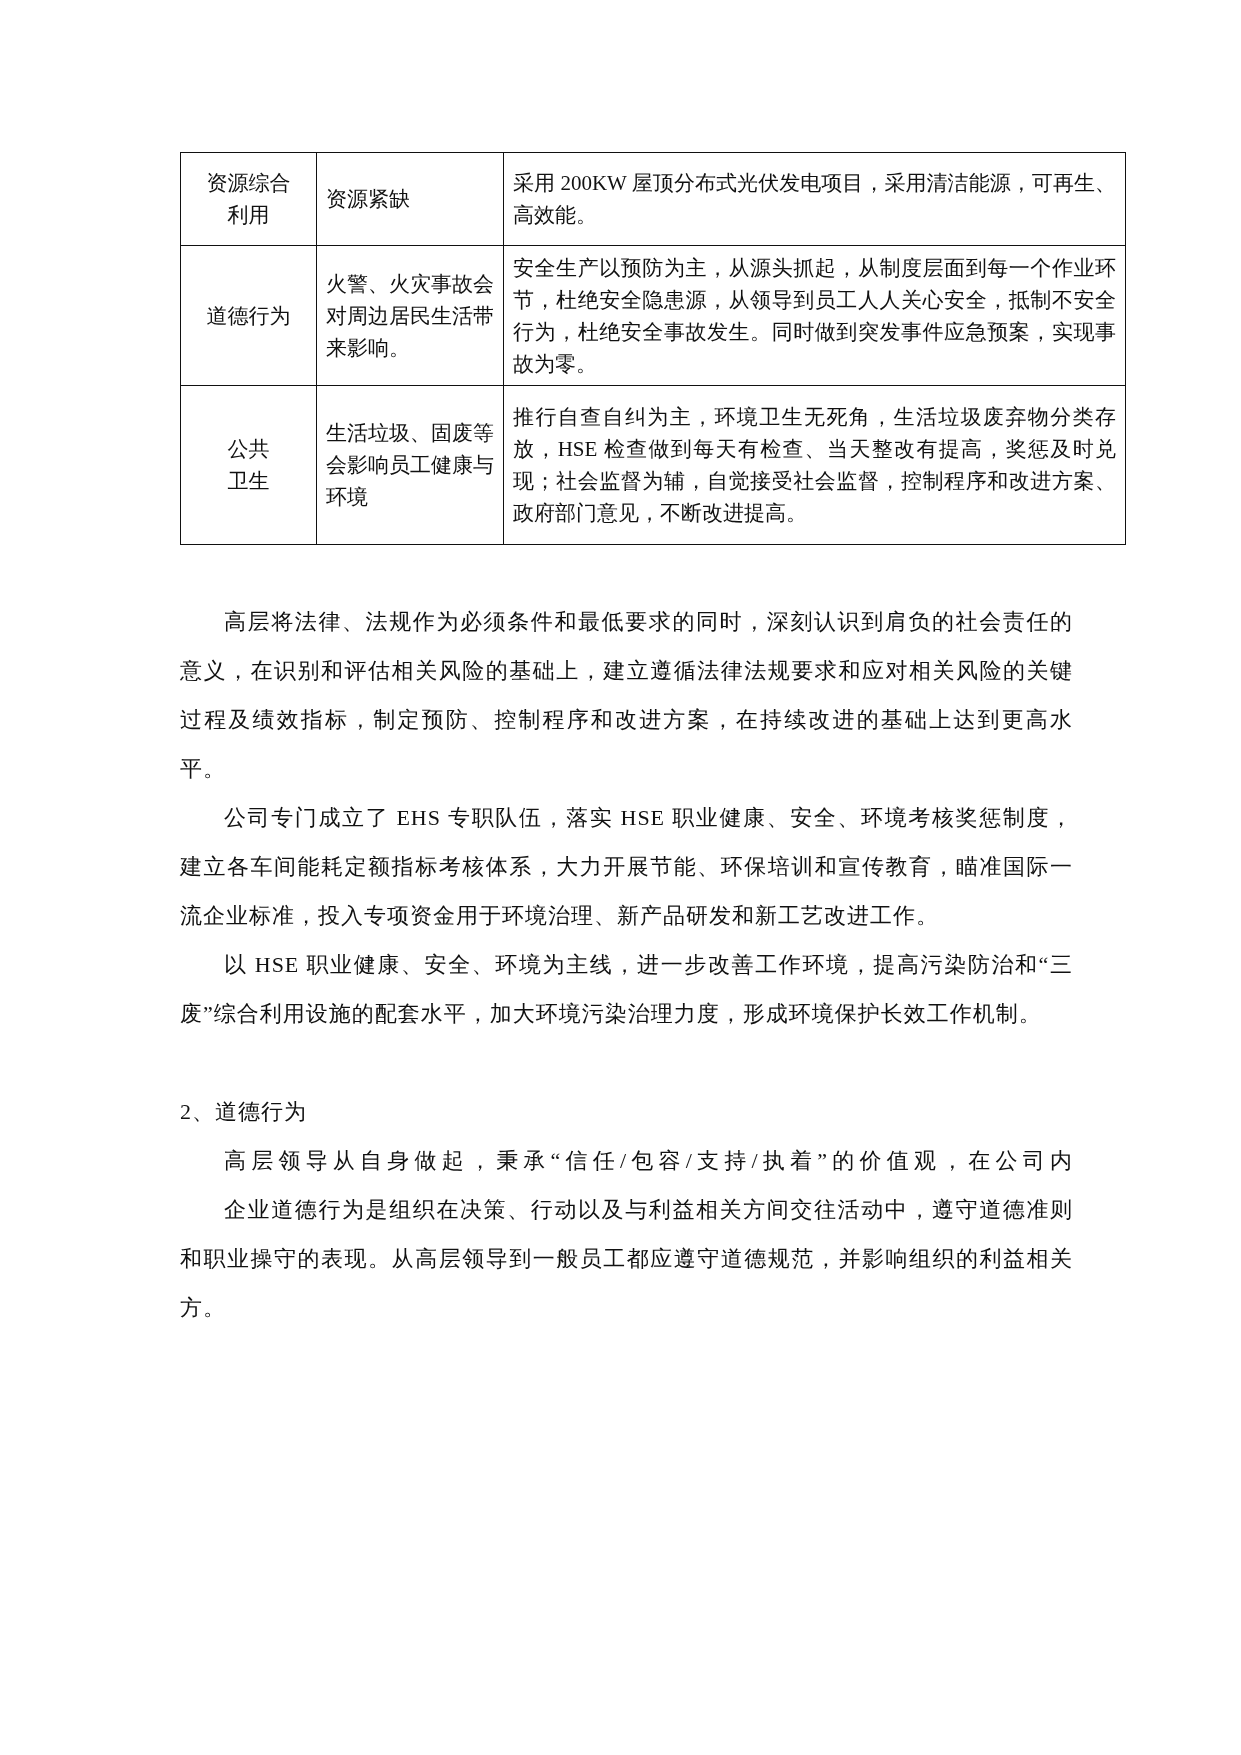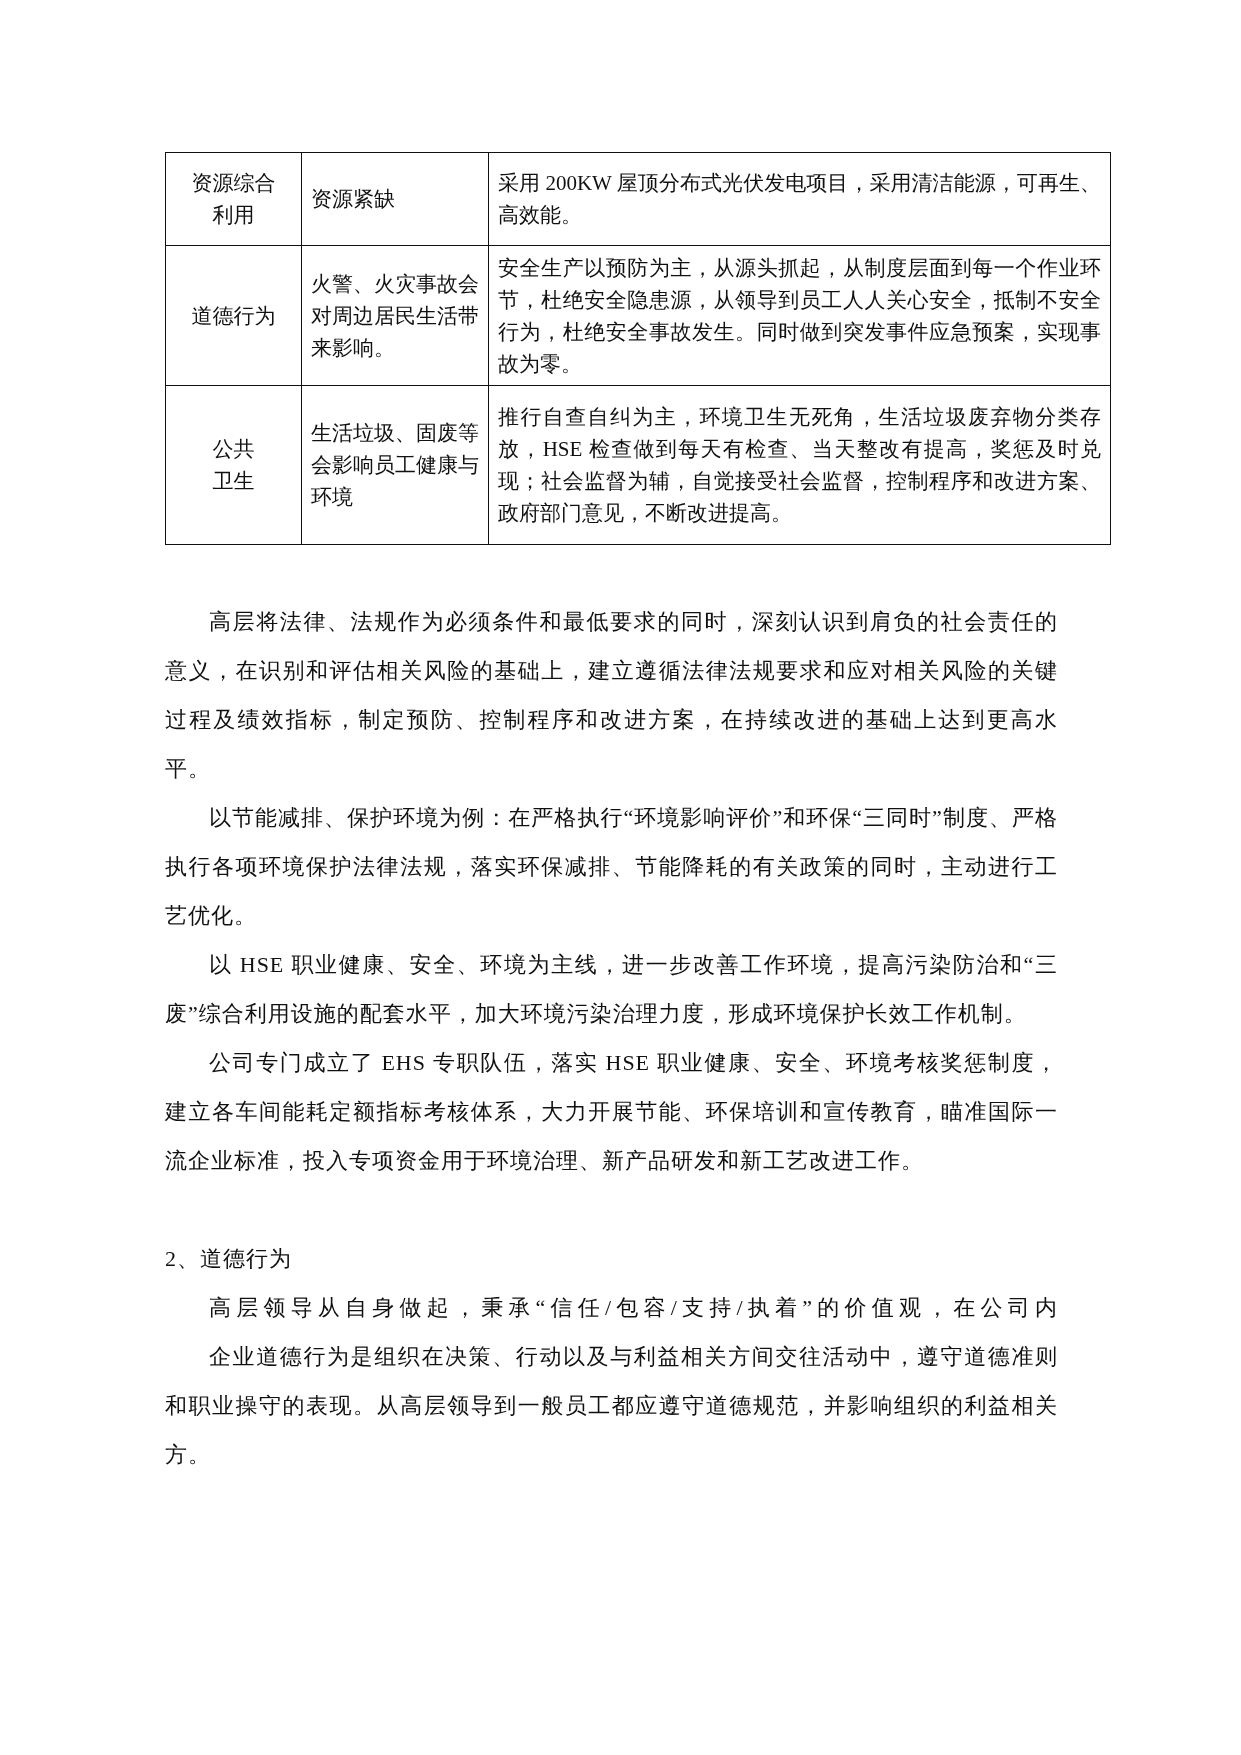--- a/index.html
+++ b/index.html
@@ -11,21 +11,21 @@
     position: relative;
     width: 1241px;
     height: 1755px;
     background: #ffffff;
     color: #111111;
     font-family: "Liberation Serif", "DejaVu Serif", serif;
     overflow: hidden;
   }
   .content {
     position: absolute;
-    left: 165px;
+    left: 180px;
     top: 152px;
     width: 893px;
   }
   
   table.doc-table {
     border-collapse: collapse;
     table-layout: fixed;
     width: 888px;
     font-size: 21px;
     line-height: 32px;
@@ -101,22 +101,21 @@
           <td class="col-category">公共
 卫生</td>
           <td class="col-issue">生活垃圾、固废等会影响员工健康与环境</td>
           <td class="col-measure">推行自查自纠为主，环境卫生无死角，生活垃圾废弃物分类存放，HSE 检查做到每天有检查、当天整改有提高，奖惩及时兑现；社会监督为辅，自觉接受社会监督，控制程序和改进方案、政府部门意见，不断改进提高。</td>
         </tr>
       </tbody>
     </table>
 
     <div class="body-text">
       <p class="indent">高层将法律、法规作为必须条件和最低要求的同时，深刻认识到肩负的社会责任的意义，在识别和评估相关风险的基础上，建立遵循法律法规要求和应对相关风险的关键过程及绩效指标，制定预防、控制程序和改进方案，在持续改进的基础上达到更高水平。</p>
-      <p class="indent">以节能减排、保护环境为例：在严格执行“环境影响评价”和环保“三同时”制度、严格执行各项环境保护法律法规，落实环保减排、节能降耗的有关政策的同时，主动进行工艺优化。</p>
+      <p class="indent">公司专门成立了 EHS 专职队伍，落实 HSE 职业健康、安全、环境考核奖惩制度，建立各车间能耗定额指标考核体系，大力开展节能、环保培训和宣传教育，瞄准国际一流企业标准，投入专项资金用于环境治理、新产品研发和新工艺改进工作。</p>
       <p class="indent">以 HSE 职业健康、安全、环境为主线，进一步改善工作环境，提高污染防治和“三废”综合利用设施的配套水平，加大环境污染治理力度，形成环境保护长效工作机制。</p>
-      <p class="indent">公司专门成立了 EHS 专职队伍，落实 HSE 职业健康、安全、环境考核奖惩制度，建立各车间能耗定额指标考核体系，大力开展节能、环保培训和宣传教育，瞄准国际一流企业标准，投入专项资金用于环境治理、新产品研发和新工艺改进工作。</p>
       <p class="section-gap">2、道德行为</p>
       <p class="indent force-justify">高层领导从自身做起，秉承“信任/包容/支持/执着”的价值观，在公司内</p>
       <p class="indent">企业道德行为是组织在决策、行动以及与利益相关方间交往活动中，遵守道德准则和职业操守的表现。从高层领导到一般员工都应遵守道德规范，并影响组织的利益相关方。</p>
     </div>
 
   </div>
 </div>
 
 </body></html>

